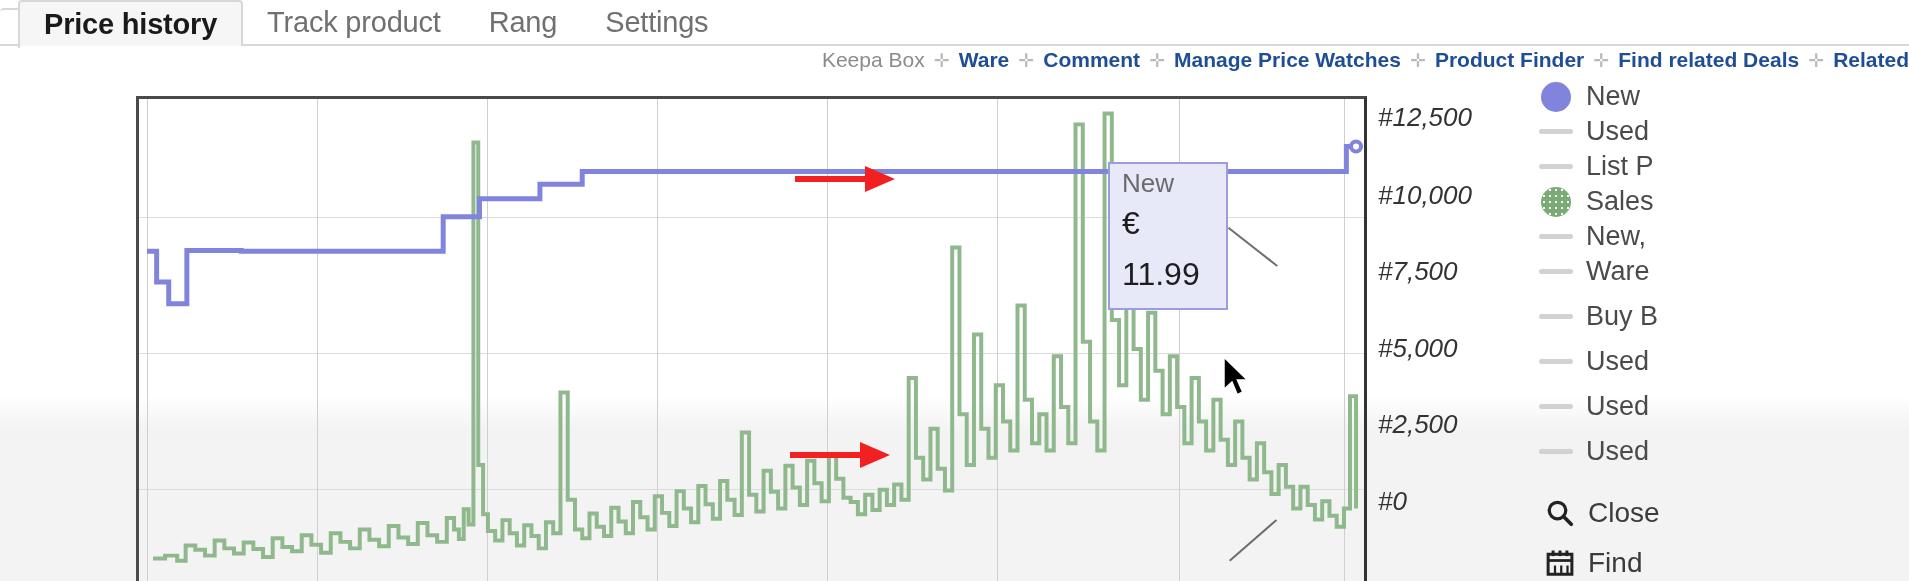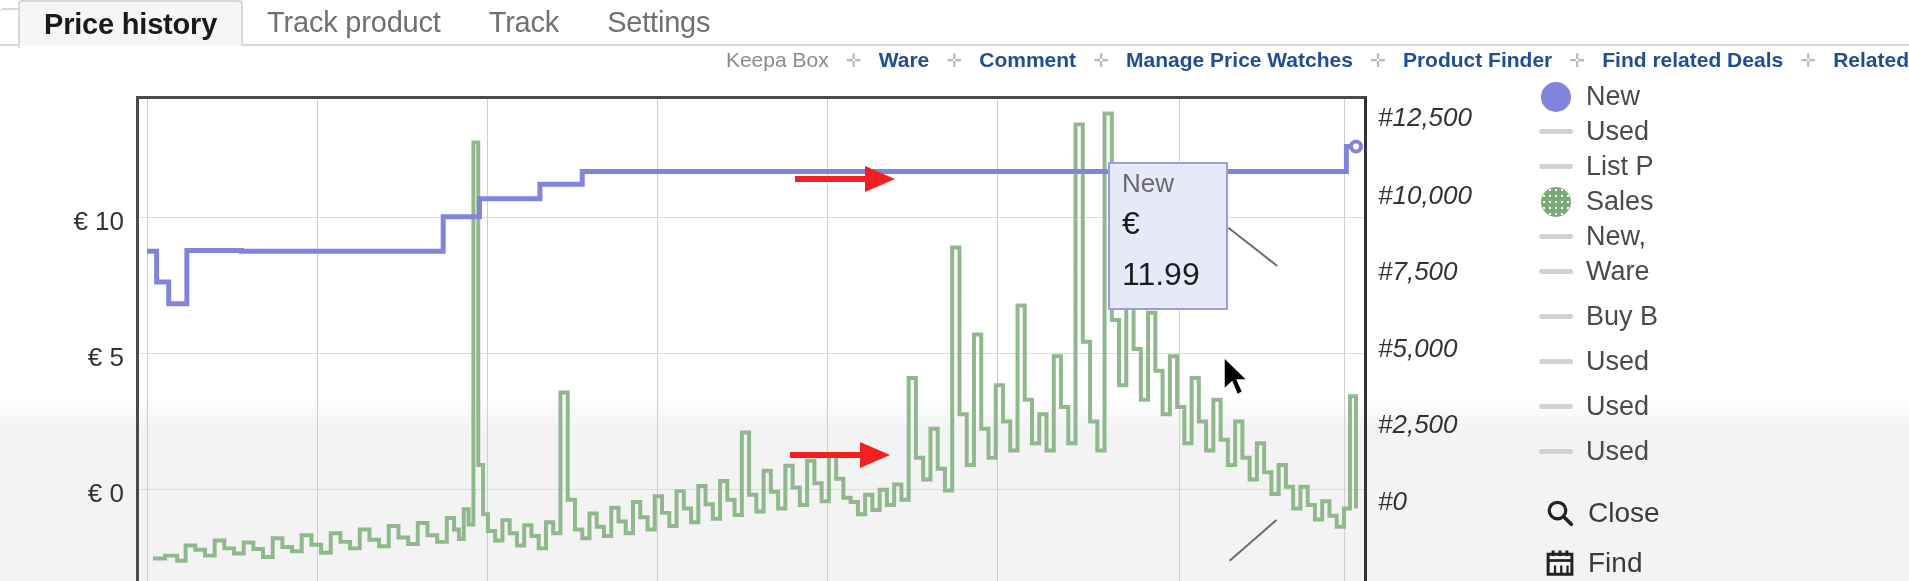--- a/index.html
+++ b/index.html
@@ -17,21 +17,21 @@
   .tabs{position:absolute;left:18px;top:0;height:46px;display:flex;align-items:flex-start;}
   .tab{height:44px;display:flex;align-items:center;padding:0 24px;font-size:29px;color:#707070;
        background:transparent;cursor:pointer;white-space:nowrap;letter-spacing:-0.2px;}
   .tab.active{background:#f6f6f6;color:#1a1a1a;font-weight:bold;
        border-left:2px solid #d8d8d8;border-right:2px solid #d8d8d8;border-top:2px solid #d8d8d8;
        border-top-left-radius:4px;border-top-right-radius:4px;height:46px;box-sizing:border-box;}
 
   
   .navrow{position:absolute;left:0;top:46px;width:1909px;height:28px;
           display:flex;align-items:center;justify-content:flex-end;padding-right:0px;box-sizing:border-box;}
-  .navinner{display:flex;align-items:center;gap:8px;}
+  .navinner{display:flex;align-items:center;gap:0px;}
   .navlabel{font-size:21px;color:#8b8b8b;white-space:nowrap;}
   .navlink{font-size:21px;color:#1f4e96;white-space:nowrap;cursor:pointer;font-weight:bold;}
   .navsep{width:34px;text-align:center;color:#b9b9b9;font-size:19px;line-height:1;user-select:none;}
 
   
   .chartwrap{position:absolute;left:0;top:74px;width:1909px;height:507px;background:#ffffff;}
   .fadeband{position:absolute;left:0;top:322px;width:1909px;height:185px;
             background:linear-gradient(to bottom,rgba(245,245,245,0) 0%,rgba(243,243,243,1) 18%,rgba(243,243,243,1) 100%);}
 
   .plot{position:absolute;left:136px;top:22px;width:1231px;height:485px;
@@ -82,21 +82,21 @@
     <div class="tabstub"></div>
     <div class="tabline"></div>
     <div class="tabs">
       <div class="tab active">
         <span>Price history</span>
       </div>
       <div class="tab">
         <span>Track product</span>
       </div>
       <div class="tab">
-        <span>Track</span>
+        <span>Rang</span>
       </div>
       <div class="tab">
         <span>Settings</span>
       </div>
     </div>
   </div>
 
   <div class="navrow">
     <div class="navinner">
       <span class="navlabel">Keepa Box</span>
@@ -111,25 +111,20 @@
       <span class="navsep">✛</span>
       <span class="navlink">Find related Deals</span>
       <span class="navsep">✛</span>
       <span class="navlink">Related</span>
     </div>
   </div>
 
   <div class="chartwrap">
     <div class="fadeband"></div>
 
-    <div class="ylabs">
-      <div class="ylab" style="top:110px;">€ 10</div>
-      <div class="ylab" style="top:246px;">€ 5</div>
-      <div class="ylab" style="top:382px;">€ 0</div>
-    </div>
 
     <div class="rlabs">
       <div class="rlab" style="top:6px;">#12,500</div>
       <div class="rlab" style="top:84px;">#10,000</div>
       <div class="rlab" style="top:160px;text-align:center;">#7,500</div>
       <div class="rlab" style="top:237px;">#5,000</div>
       <div class="rlab" style="top:313px;">#2,500</div>
       <div class="rlab" style="top:390px;">#0</div>
     </div>
 

